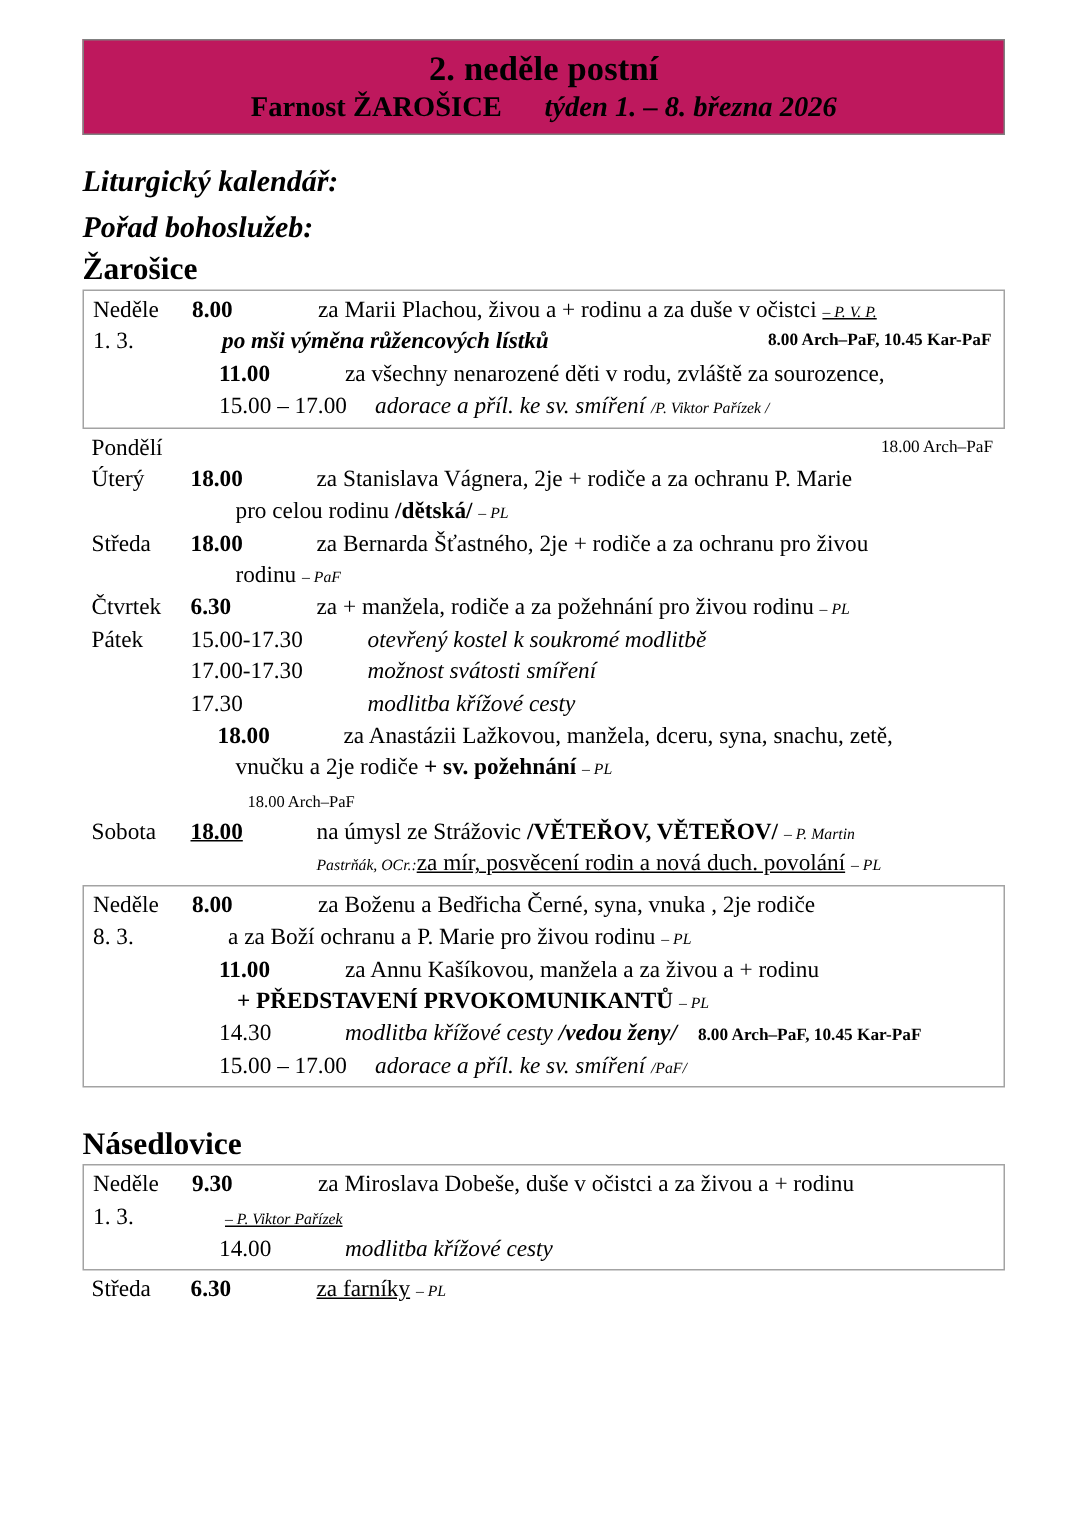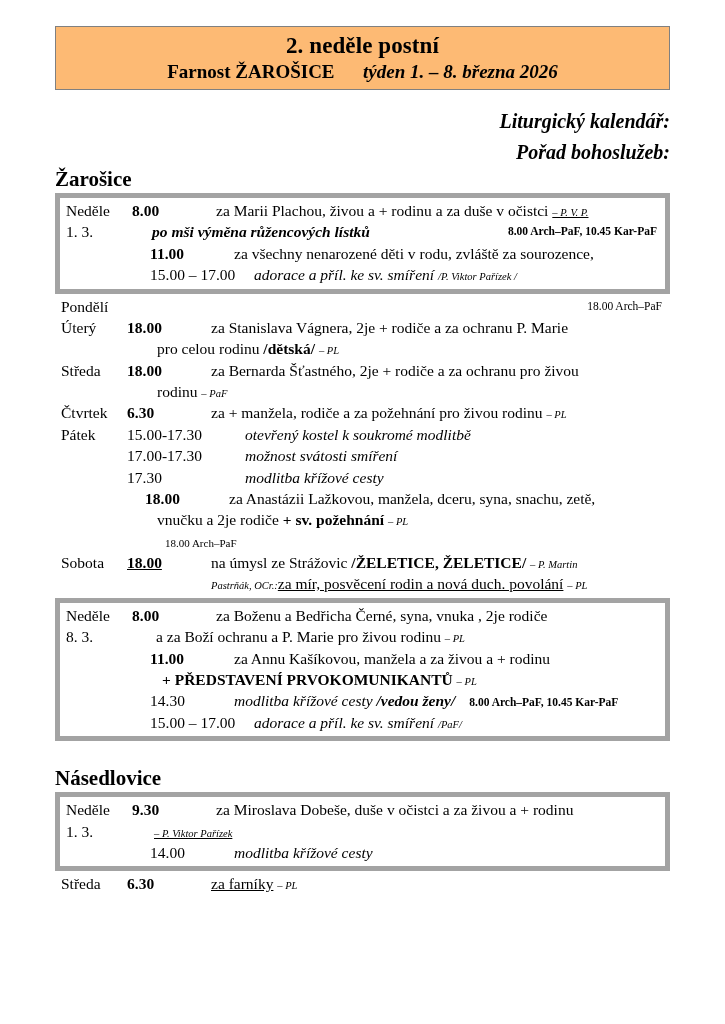--- a/index.html
+++ b/index.html
@@ -22,41 +22,41 @@
     box-sizing: border-box;
     padding: 0 55px;
   }
 
   
   .header-box {
     margin-top: 26px;
     border: 1px solid #808080;
     padding: 6px 8px 7px 8px;
     text-align: center;
-    background: #fdba74;
+    background: #be185d;
   }
   .header-title {
     font-size: 23px;
     font-weight: bold;
     line-height: 1.12;
     letter-spacing: 0.1px;
   }
   .header-sub {
     margin-top: 2px;
     font-size: 19px;
     font-weight: bold;
     line-height: 1.12;
     white-space: pre;
   }
   .header-sub .parish { font-style: normal; }
   .header-sub .week { font-style: italic; }
 
   
   .center-head {
-    text-align: right;
+    text-align: left;
     font-size: 20px;
     font-weight: bold;
     font-style: italic;
   }
   .lit-head { margin-top: 20px; }
   .svc-head { margin-top: 8px; }
 
   .lit-list {
     margin-top: 6px;
     font-size: 16px;
@@ -73,21 +73,21 @@
     font-size: 21px;
     font-weight: bold;
     margin-top: 4px;
     margin-bottom: 2px;
     line-height: 1.1;
   }
   .place-head.nas { margin-top: 26px; }
 
   
   .boxed {
-    border: 5px solid #a3a3a3;
+    border: 1px solid #a3a3a3;
     padding: 2px 6px 3px 6px;
   }
   .plain {
     border: none;
     padding: 2px 6px 3px 6px;
   }
 
   .row {
     position: relative;
     font-size: 15.5px;
@@ -209,21 +209,21 @@
       <span class="time b" style="padding-left:18px">18.00</span><span class="desc">za Anastázii Lažkovou, manžela, dceru, syna, snachu, zetě,</span>
     </div>
     <div class="row ind-cont">
       <span class="desc">vnučku a 2je rodiče </span><span class="b">+ sv. požehnání</span> <span class="sm">– PL</span>
     </div>
 
     <div class="row ind-small" style="min-height:15px">
       <span class="sm-plain">18.00 Arch–PaF</span>
     </div>
     <div class="row">
-      <span class="day">Sobota</span><span class="time b u">18.00</span><span class="desc">na úmysl ze Strážovic </span><span class="b">/ŽELETICE, ŽELETICE/</span> <span class="sm">– P. Martin</span>
+      <span class="day">Sobota</span><span class="time b u">18.00</span><span class="desc">na úmysl ze Strážovic </span><span class="b">/VĚTEŘOV, VĚTEŘOV/</span> <span class="sm">– P. Martin</span>
     </div>
     <div class="row ind-time">
       <span class="sm">Pastrňák, OCr.:</span><span class="u">za mír, posvěcení rodin a nová duch.  povolání</span> <span class="sm">– PL</span>
     </div>
   </div>
 
   <div class="boxed">
     <div class="row">
       <span class="day">Neděle</span><span class="time b">8.00</span><span class="desc">za Boženu a Bedřicha Černé, syna, vnuka , 2je rodiče</span>
     </div>

